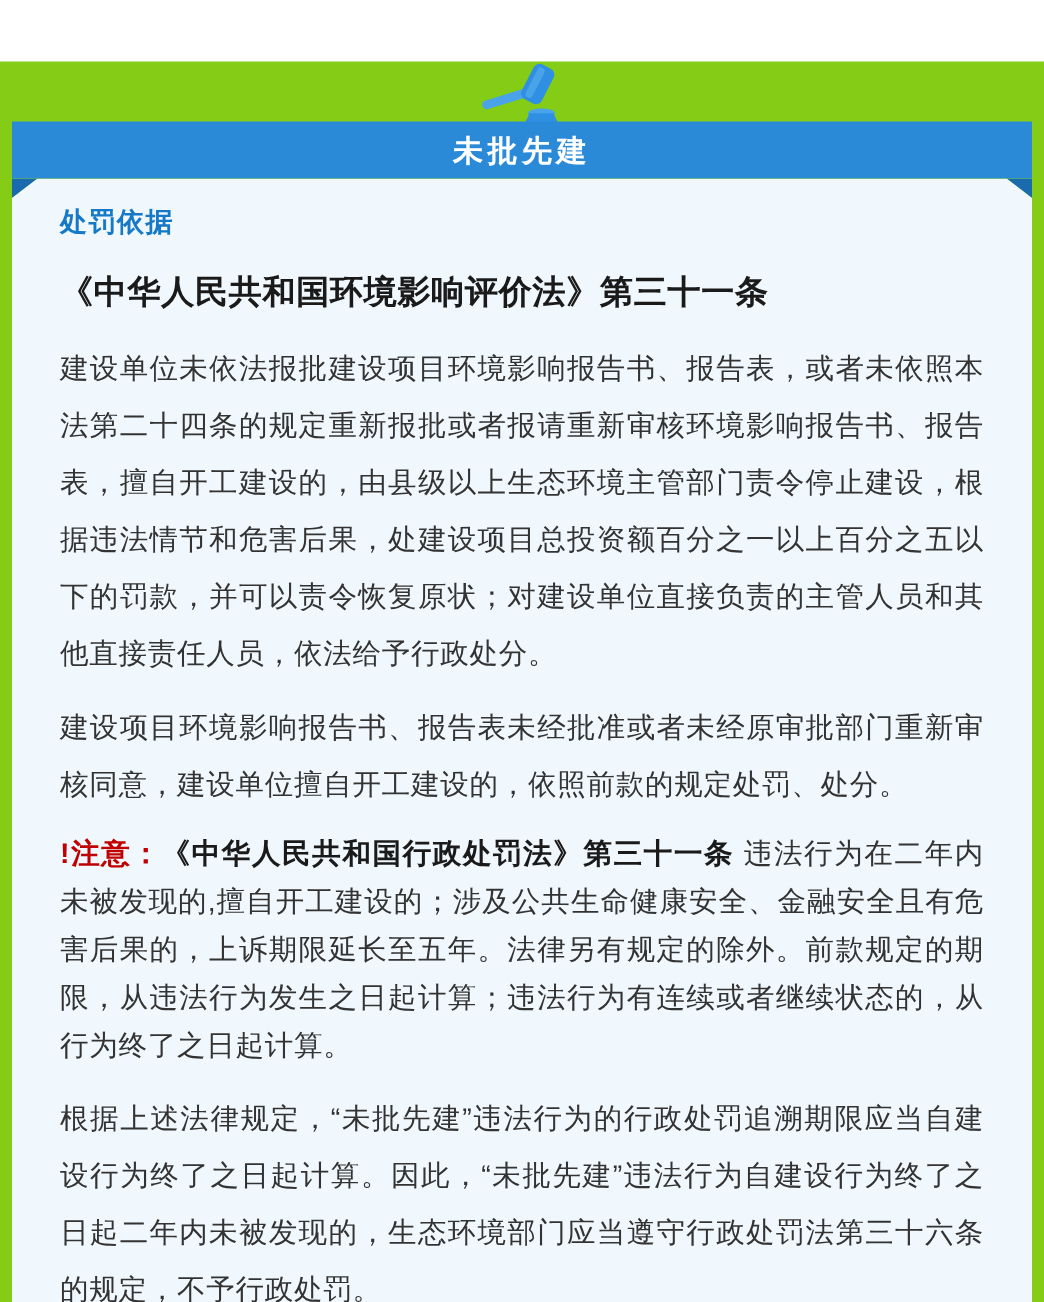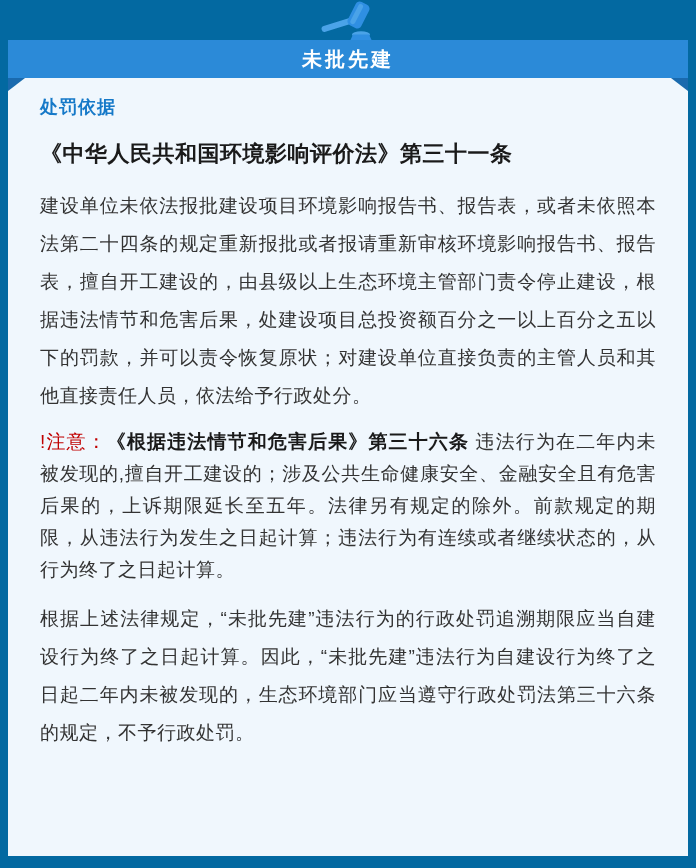--- a/index.html
+++ b/index.html
@@ -9,21 +9,21 @@
     --accent-blue:#1679c8;
     --text-dark:#333333;
     --note-red:#c00000;
   }
   *{margin:0;padding:0;box-sizing:border-box;}
   html,body{background:#ffffff;}
   body{
     font-family:"Liberation Sans","DejaVu Sans",sans-serif;
     width:696px;height:868px;position:relative;overflow:hidden;
   }
-  .page{position:absolute;inset:0;background:#0369a1;}
+  .page{position:absolute;inset:0;background:#84cc16;margin-top:41px;}
 
   .icon-wrap{
     position:absolute;top:1px;left:50%;transform:translateX(-50%);
     width:58px;height:40px;
   }
 
   .banner{
     position:absolute;left:8px;right:8px;top:40px;height:38px;
     background:var(--banner-blue);
     display:flex;align-items:center;justify-content:center;
@@ -51,21 +51,21 @@
   .law-heading{
     color:#1a1a1a;font-size:22px;font-weight:bold;
     margin:0 0 18px 0;letter-spacing:0.5px;
   }
   .para{
     color:var(--text-dark);font-size:19px;line-height:38px;
     text-align:justify;letter-spacing:0.5px;margin:0 0 11px 0;
   }
   .para.note{line-height:32px;margin-bottom:14px;}
   .seg-b{font-weight:bold;color:#1a1a1a;}
-  .seg-rb{font-weight:normal;color:var(--note-red);}
+  .seg-rb{font-weight:bold;color:var(--note-red);}
 </style>
 </head>
 <body>
 
 <div class="page">
 
   <div class="icon-wrap">
     <svg width="58" height="40" viewBox="0 0 58 40" xmlns="http://www.w3.org/2000/svg">
 
       <rect x="2" y="21" width="32" height="6" rx="3" fill="#4aa3e8" transform="rotate(-17 18 24)"></rect>
@@ -83,18 +83,19 @@
   </div>
 
   <div class="fold fold-left"></div>
   <div class="fold fold-right"></div>
 
   <div class="card">
     <h2 class="section-title">处罚依据</h2>
     <h3 class="law-heading">《中华人民共和国环境影响评价法》第三十一条</h3>
     <div id="paragraphs">
         <p class="para"><span class="seg-n">建设单位未依法报批建设项目环境影响报告书、报告表，或者未依照本法第二十四条的规定重新报批或者报请重新审核环境影响报告书、报告表，擅自开工建设的，由县级以上生态环境主管部门责令停止建设，根据违法情节和危害后果，处建设项目总投资额百分之一以上百分之五以下的罚款，并可以责令恢复原状；对建设单位直接负责的主管人员和其他直接责任人员，依法给予行政处分。</span></p>
-        <p class="para note"><span class="seg-rb">!注意：</span><span class="seg-b">《根据违法情节和危害后果》第三十六条 </span><span class="seg-n">违法行为在二年内未被发现的,擅自开工建设的；涉及公共生命健康安全、金融安全且有危害后果的，上诉期限延长至五年。法律另有规定的除外。前款规定的期限，从违法行为发生之日起计算；违法行为有连续或者继续状态的，从行为终了之日起计算。</span></p>
+        <p class="para"><span class="seg-n">建设项目环境影响报告书、报告表未经批准或者未经原审批部门重新审核同意，建设单位擅自开工建设的，依照前款的规定处罚、处分。</span></p>
+        <p class="para note"><span class="seg-rb">!注意：</span><span class="seg-b">《中华人民共和国行政处罚法》第三十一条 </span><span class="seg-n">违法行为在二年内未被发现的,擅自开工建设的；涉及公共生命健康安全、金融安全且有危害后果的，上诉期限延长至五年。法律另有规定的除外。前款规定的期限，从违法行为发生之日起计算；违法行为有连续或者继续状态的，从行为终了之日起计算。</span></p>
         <p class="para"><span class="seg-n">根据上述法律规定，“未批先建”违法行为的行政处罚追溯期限应当自建设行为终了之日起计算。因此，“未批先建”违法行为自建设行为终了之日起二年内未被发现的，生态环境部门应当遵守行政处罚法第三十六条的规定，不予行政处罚。</span></p>
       </div>
   </div>
 
 </div>
 
 </body></html>

